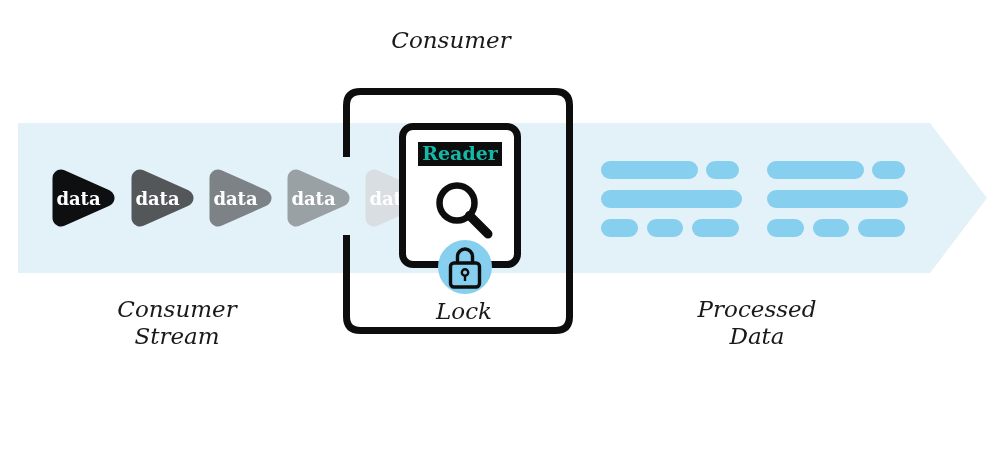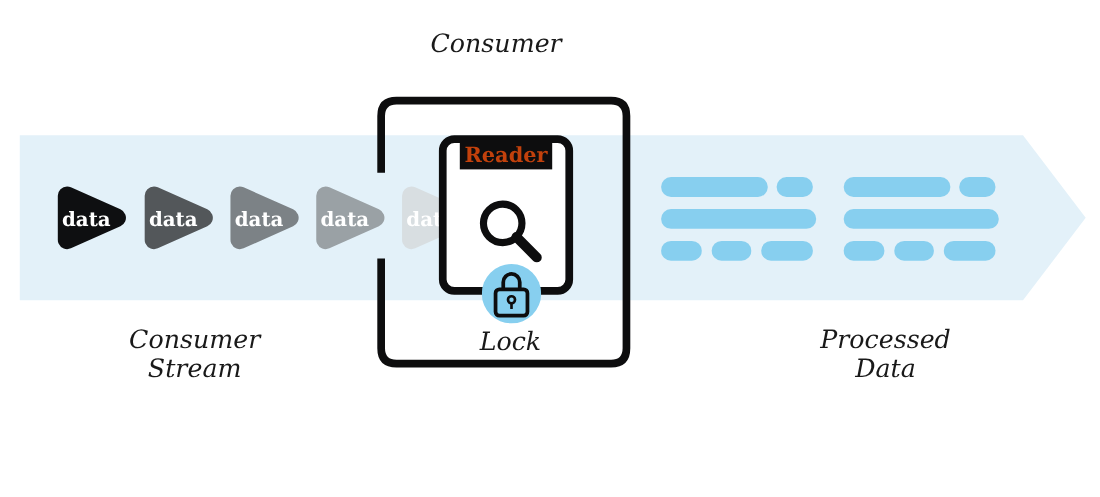--- a/index.html
+++ b/index.html
@@ -45,25 +45,26 @@
     width: 122px; height: 145px;
     box-sizing: border-box;
     border: 7px solid #0d0d0e;
     border-radius: 14px;
     background: #ffffff;
     z-index: 30;
     text-align: center;
   }
   .reader-label {
     display: inline-block;
+    margin-top: 12px;
     padding: 0 4px 2px 4px;
     font-weight: 700;
     font-size: 19px;
     line-height: 22px;
-    color: #c2410c;
+    color: #14b8a6;
     background: #0d0d0e;
   }
   .magnifier-svg { position: absolute; left: 399px; top: 123px; }
   .lock-svg { position: absolute; left: 438px; top: 240px; }
 
   
   .label {
     position: absolute;
     z-index: 60;
     font-style: italic;
@@ -161,18 +162,18 @@
 
   <div class="label label-consumer" style="color: rgb(25, 25, 25);">Consumer</div>
 
   <div class="label label-readable" style="color: rgb(25, 25, 25);">
     <div>Consumer</div>
     <div>Stream</div>
   </div>
 
   <div class="label label-lock" style="color: rgb(25, 25, 25); text-align: right;">Lock</div>
 
-  <div class="label label-processed" style="color: rgb(25, 25, 25); margin-left: 48px;">
+  <div class="label label-processed" style="color: rgb(25, 25, 25);">
     <div>Processed</div>
     <div>Data</div>
   </div>
 
 </div>
 
 </body></html>

